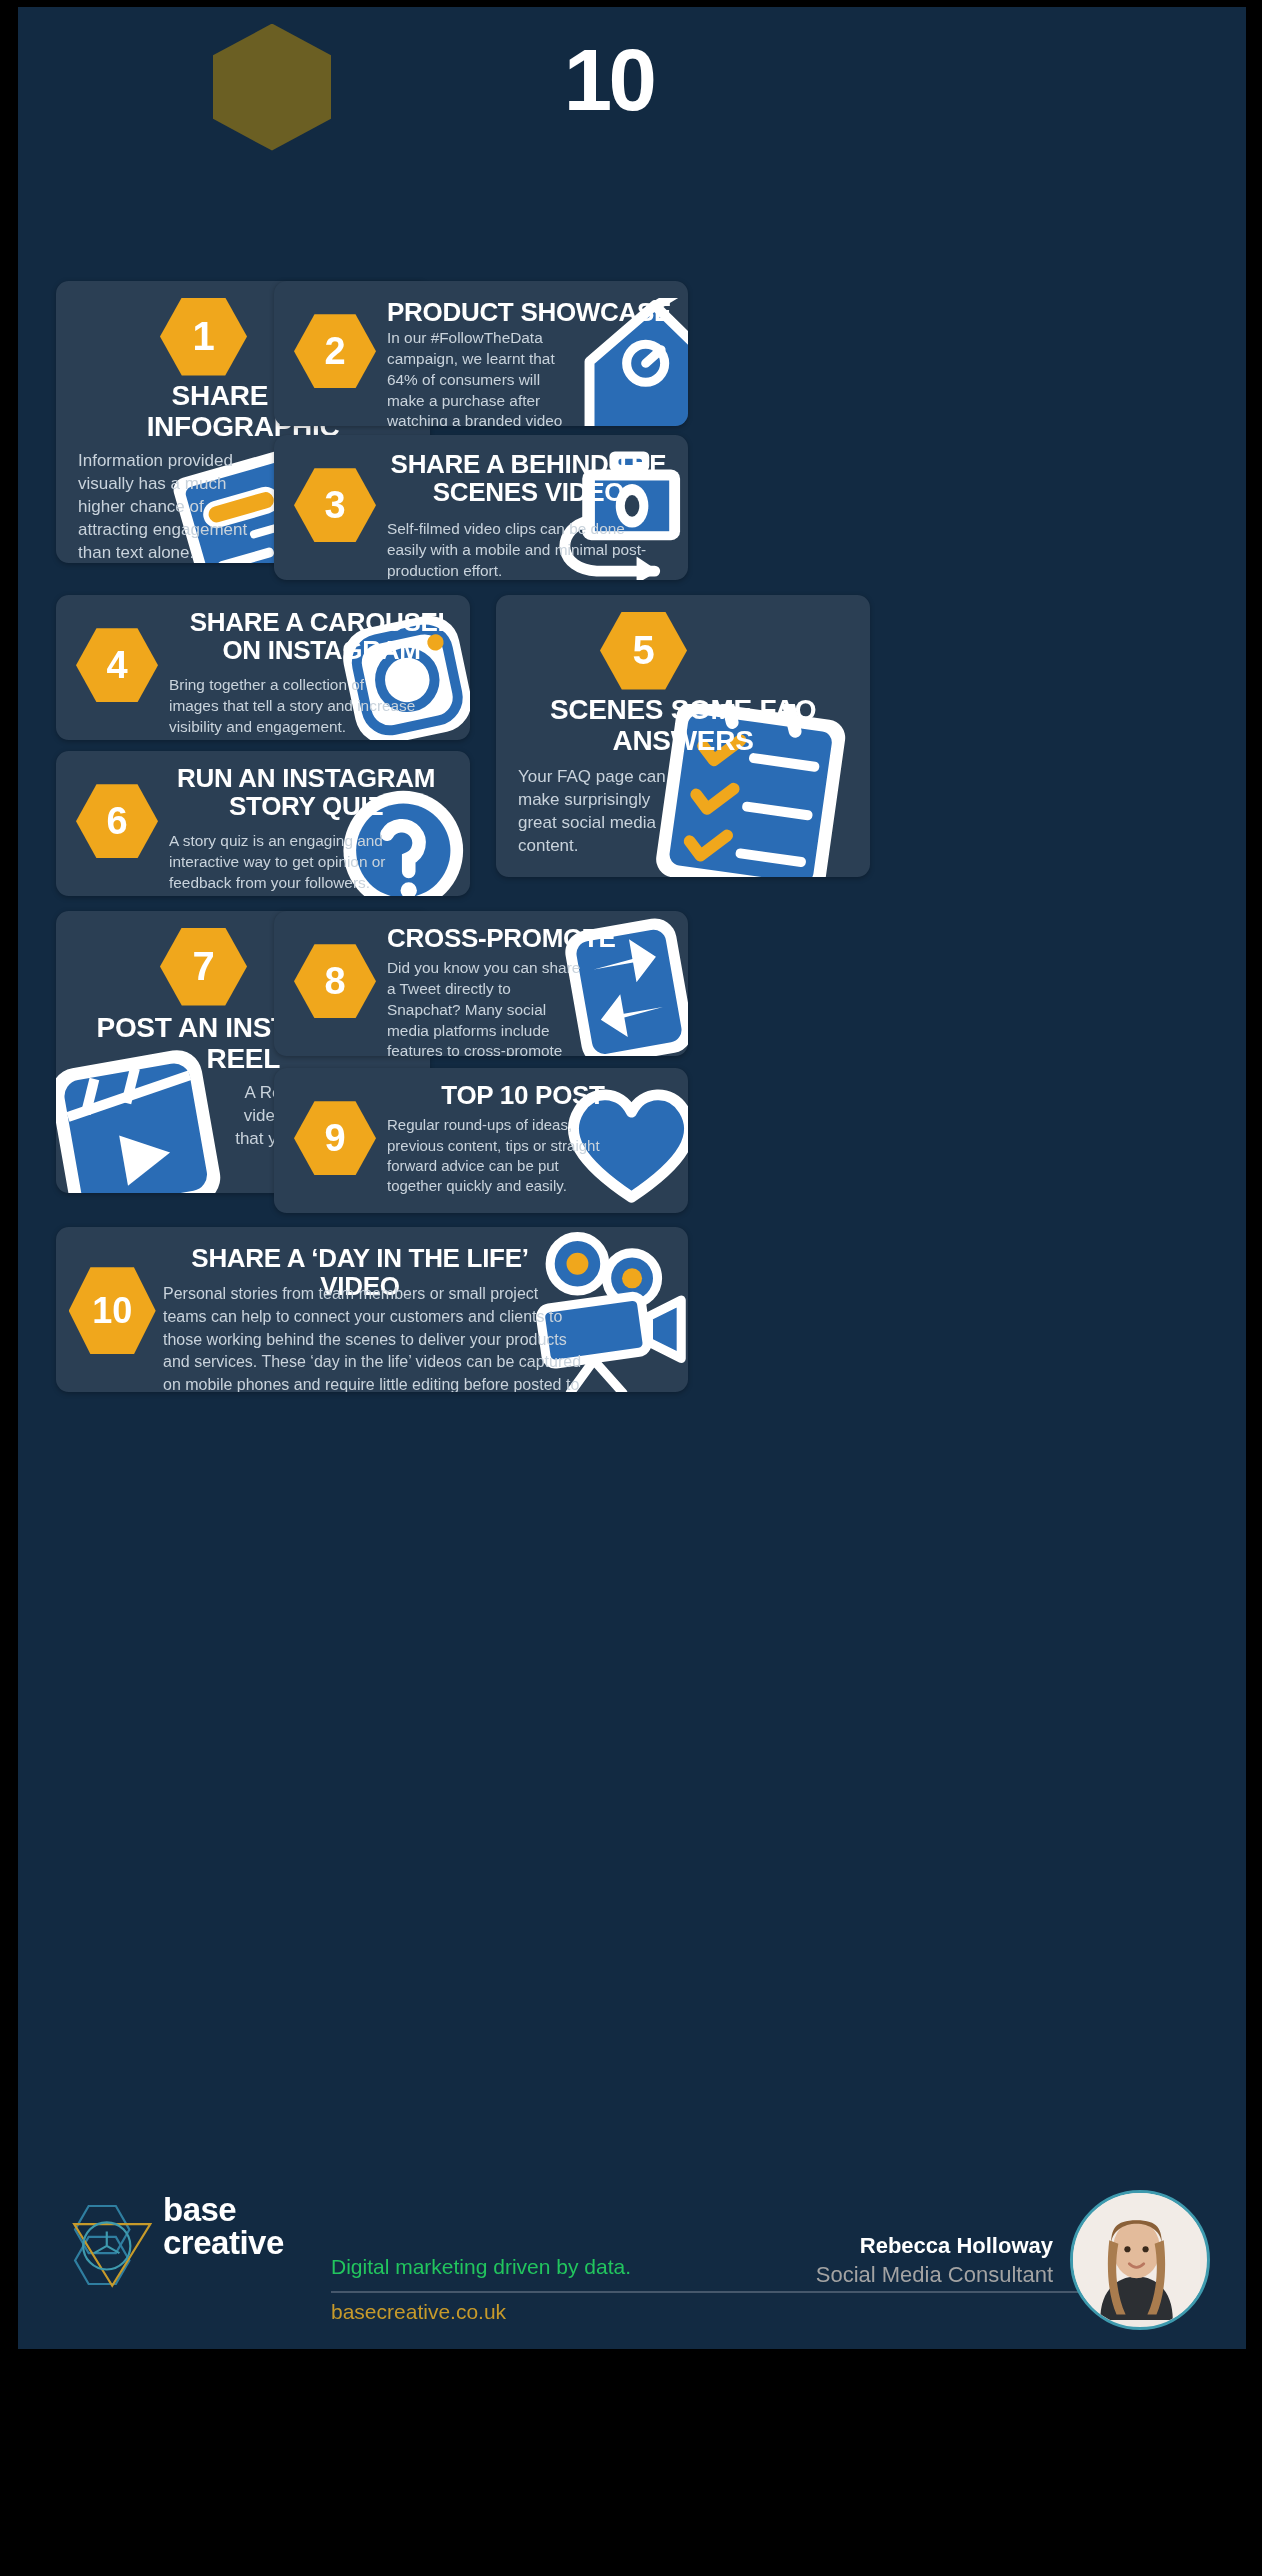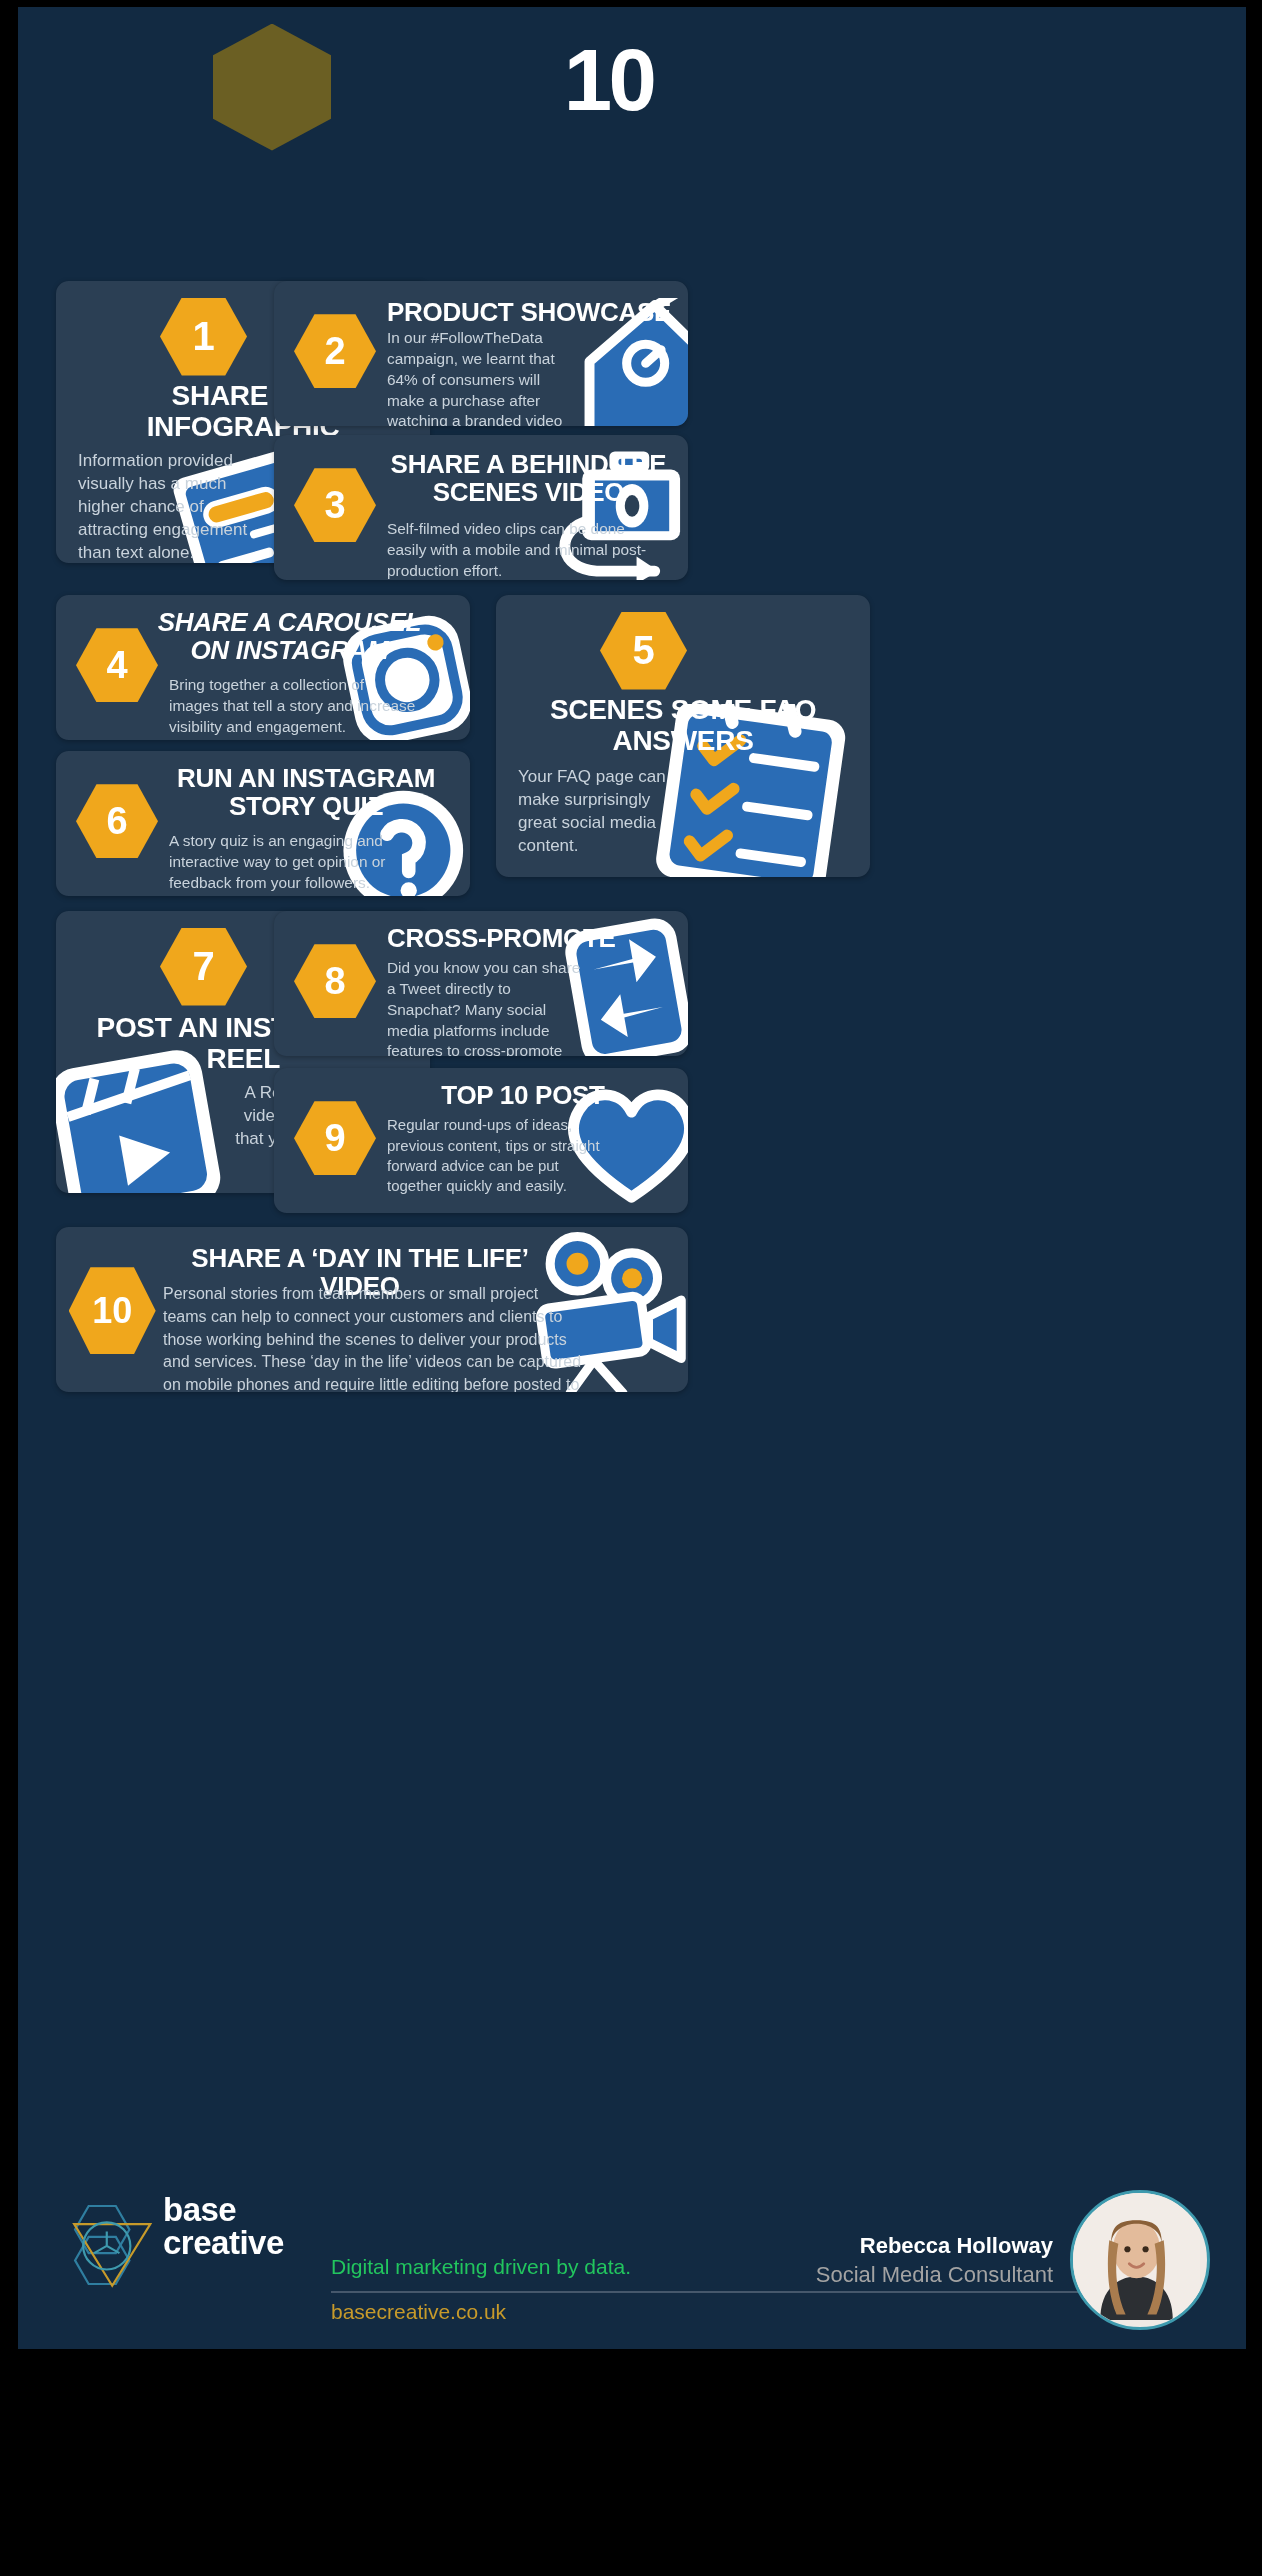--- a/index.html
+++ b/index.html
@@ -150,21 +150,21 @@
         <g transform="rotate(-12 80 72)">
           <rect x="22" y="10" width="130" height="130" rx="34" fill="#fff"></rect>
           <rect x="36" y="24" width="102" height="102" rx="26" fill="none" stroke="#2a6cb5" stroke-width="11"></rect>
           <circle cx="87" cy="75" r="30" fill="#fff" stroke="#2a6cb5" stroke-width="11"></circle>
           <circle cx="126" cy="41" r="9" fill="#f0a71c"></circle>
         </g>
       </svg>
       <div class="hex" style="left:20px;top:33px;width:82px;height:74px;font-size:38px;">
         <span>4</span>
       </div>
-      <div class="ctitle" style="left:88px;top:12.7px;width:291px;text-align:center;font-size:26px;font-style:italic;">SHARE A CAROUSEL ON INSTAGRAM</div>
+      <div class="ctitle" style="left:120px;top:12.7px;width:291px;text-align:center;font-size:26px;">SHARE A CAROUSEL ON INSTAGRAM</div>
       <div class="cbody" style="left:113px;top:80px;width:247px;font-size:15.4px;">Bring together a collection of images that tell a story and increase visibility and engagement.</div>
     </div>
 
     <div class="card" style="left:478px;top:443px;width:374px;height:282px;">
       <svg class="art" style="left:154px;top:109px;width:227px;height:177px;" viewBox="0 0 250 195">
         <g transform="rotate(8 125 97)">
           <rect x="18" y="8" width="188" height="196" rx="20" fill="#fff"></rect>
           <rect x="32" y="22" width="160" height="168" rx="12" fill="#2a6cb5"></rect>
           <rect x="68" y="-8" width="14" height="42" rx="7" fill="#fff" transform="rotate(-22 75 13)"></rect>
           <rect x="138" y="-8" width="14" height="42" rx="7" fill="#fff" transform="rotate(-22 145 13)"></rect>

